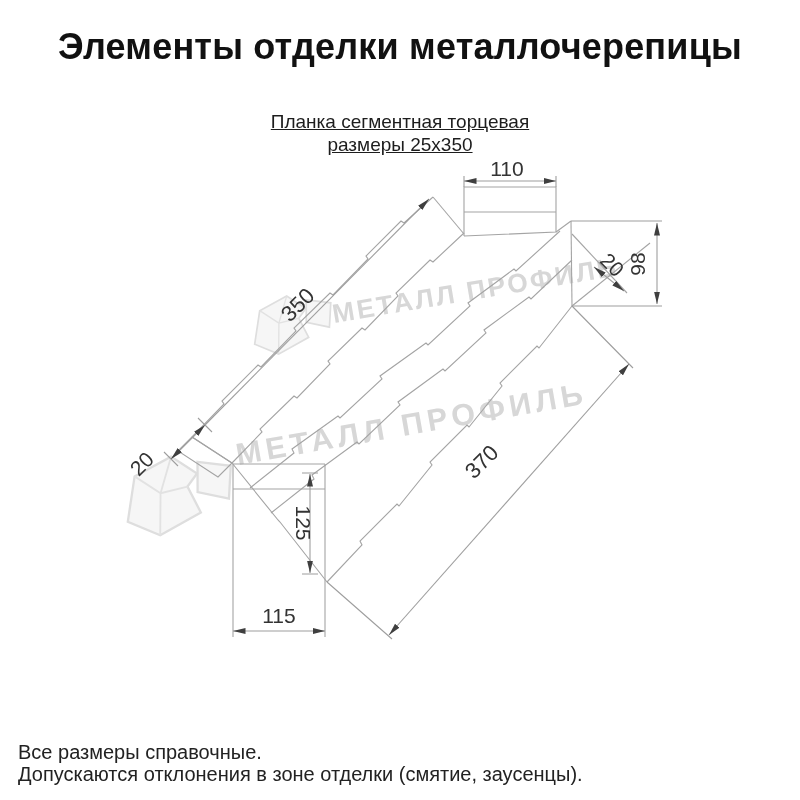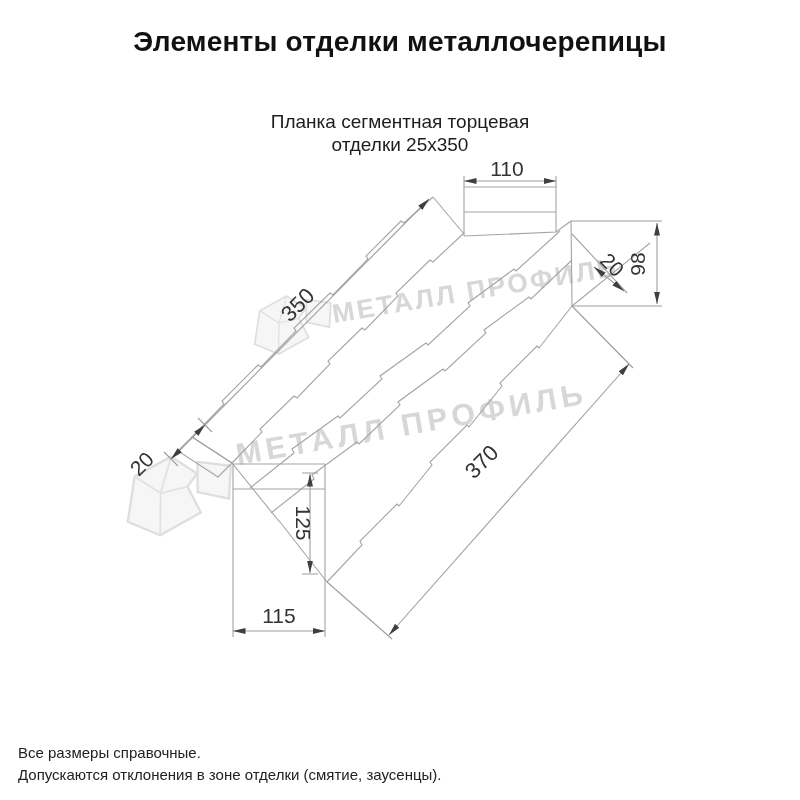--- a/index.html
+++ b/index.html
@@ -2,48 +2,48 @@
 <html><head>
 <meta charset="utf-8">
 <style>
   html,body{margin:0;padding:0;background:#ffffff;}
   .page{
     position:relative;width:800px;height:800px;background:#ffffff;overflow:hidden;
     font-family:"Liberation Sans", sans-serif;
   }
   .title{
     position:absolute;top:26px;left:0;width:800px;text-align:center;
-    font-size:28px;font-weight:bold;color:#111111;letter-spacing:.2px;
+    font-size:36px;font-weight:bold;color:#111111;letter-spacing:.2px;
   }
   .subtitle{
     position:absolute;top:110px;left:0;width:800px;text-align:center;
-    font-size:19px;color:#1d1d1d;line-height:23px;
+    font-size:19px;color:#1d1d1d;line-height:23px;text-decoration:underline;
   }
   .footer{
     position:absolute;left:18px;top:742px;
-    font-size:15px;color:#222222;line-height:21.5px;
+    font-size:20px;color:#222222;line-height:21.5px;
   }
   svg.drawing{position:absolute;left:0;top:0;}
   .cadline{stroke:#a4a4a4;stroke-width:1.1;fill:none;}
   .dimline{stroke:#9e9e9e;stroke-width:1.1;fill:none;}
   .dimtext{fill:#333333;font-family:"Liberation Sans",sans-serif;}
   .wm-text{fill:#d7d7d7;font-family:"Liberation Sans",sans-serif;font-weight:bold;}
   .wm-shape{stroke:#dedede;stroke-width:2;fill:#f1f1f1;fill-opacity:.65;}
   .wm-fold{stroke:#e2e2e2;stroke-width:1.6;fill:none;}
 </style>
 </head>
 <body>
 
 <div class="page">
 
   <div class="title">Элементы отделки металлочерепицы</div>
 
   <div class="subtitle">
     <div>Планка сегментная торцевая</div>
-    <div>отделки 25х350</div>
+    <div>размеры 25х350</div>
   </div>
 
   <svg class="drawing" width="800" height="800" viewBox="0 0 800 800">
 
     <defs>
       <marker id="arr" markerUnits="userSpaceOnUse" markerWidth="13" markerHeight="7" refX="12.5" refY="3.5" orient="auto-start-reverse">
         <path d="M12.5,3.5 L0,0.5 L0,6.5 Z" fill="#3f3f3f"></path>
       </marker>
       <g id="mplogo">
         <path class="wm-shape" d="M6,50 L18,12 L52,0 L72,18 L62,28 L70,52 L32,66 Z"></path>

